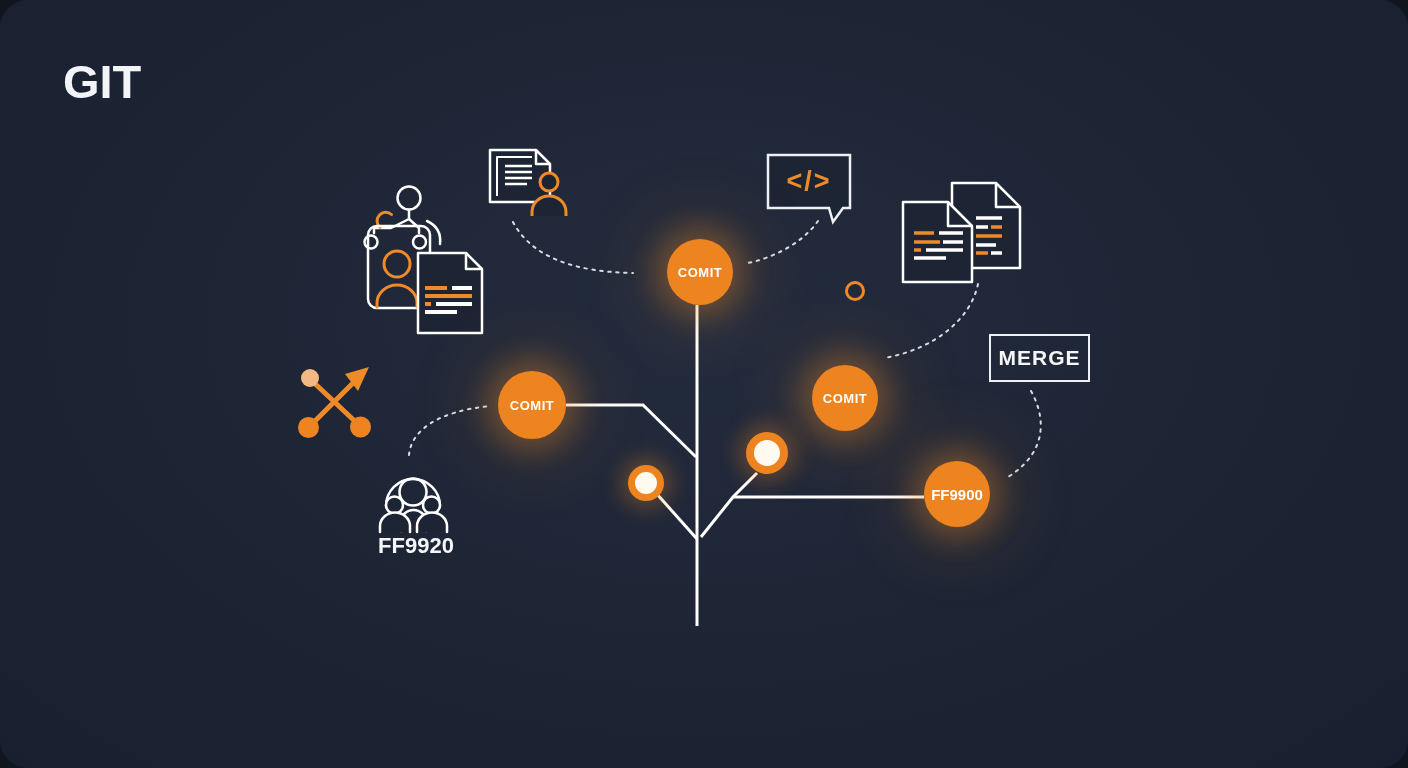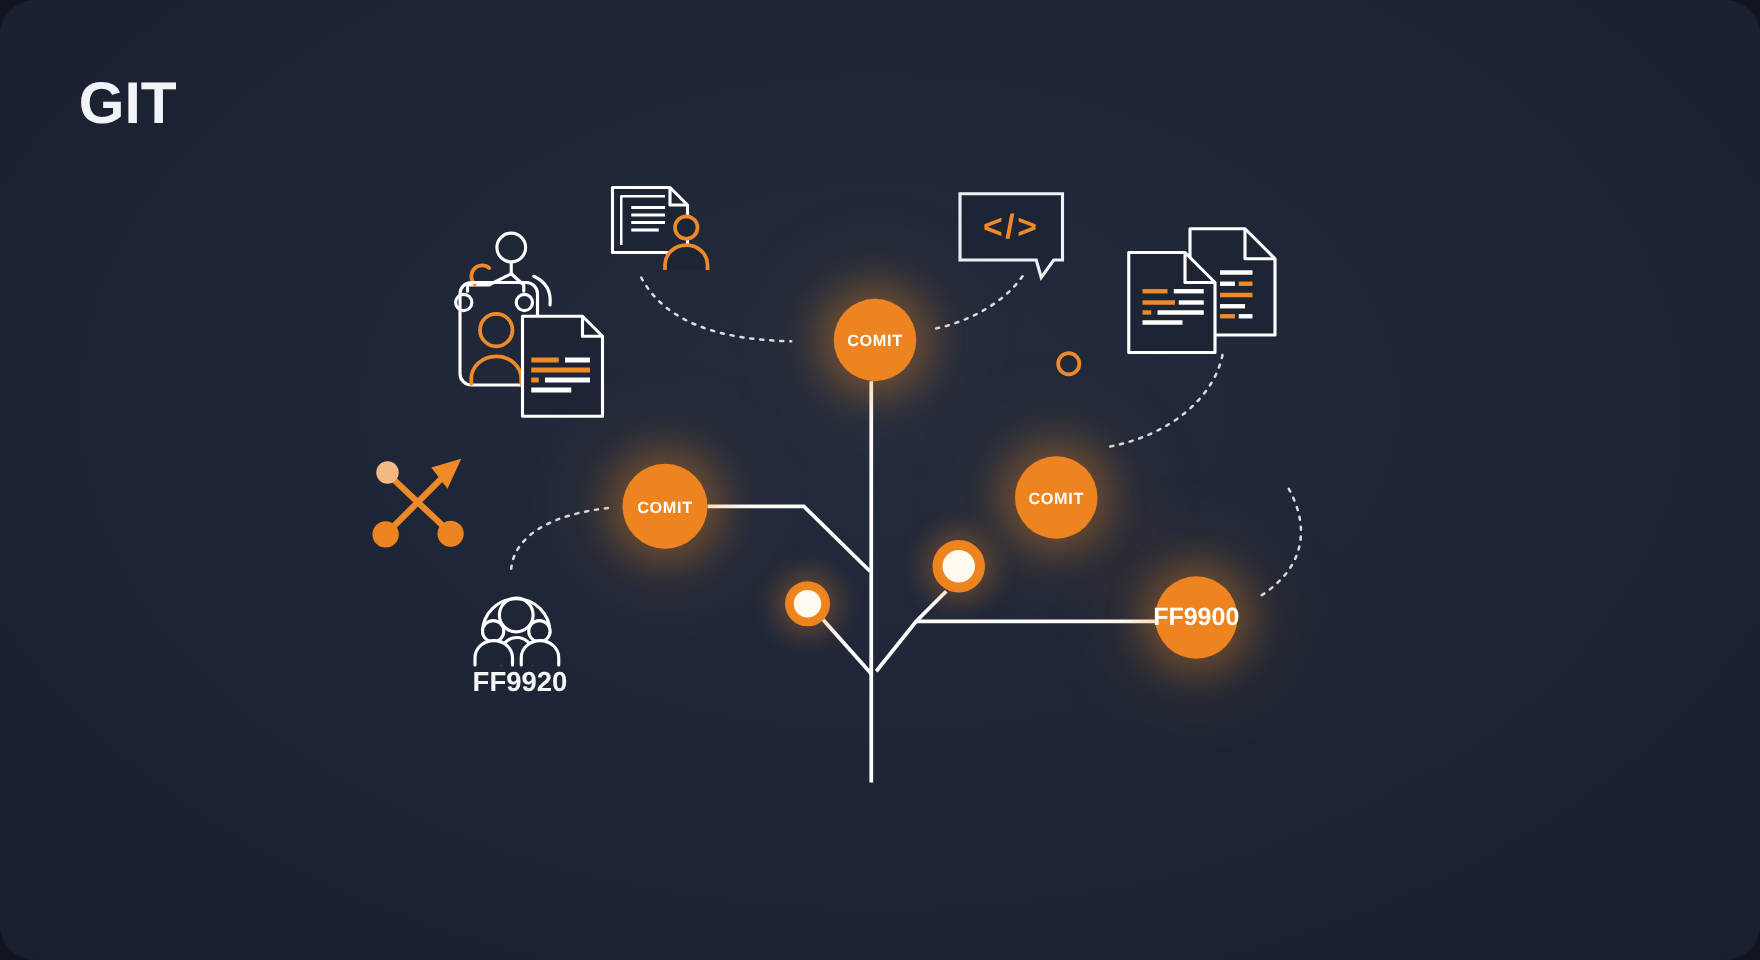--- a/index.html
+++ b/index.html
@@ -14,21 +14,21 @@
     position:absolute;left:63px;top:54px;z-index:3;
     font-size:47px;font-weight:700;color:#f2f4f7;letter-spacing:0px;
   }
   .node{
     position:absolute;z-index:2;border-radius:50%;
     display:flex;align-items:center;justify-content:center;
     background:#ee8420;color:#fff;
     box-shadow:0 0 28px 12px rgba(240,138,40,.30), 0 0 70px 28px rgba(240,138,40,.12);
   }
   .node span{font-weight:700;font-size:13px;letter-spacing:.5px;}
-  .node.small-text span{font-size:20px;letter-spacing:0;}
+  .node.small-text span{font-size:15px;letter-spacing:0;}
   .ring{
     position:absolute;z-index:2;border-radius:50%;
     background:#fffaf0;border:7px solid #ee8420;box-sizing:border-box;
     box-shadow:0 0 20px 9px rgba(240,138,40,.28);
   }
   .merge-box{
     position:absolute;left:989px;top:334px;width:101px;height:48px;z-index:2;
     border:2.5px solid #eef0f3;box-sizing:border-box;
     display:flex;align-items:center;justify-content:center;
   }
@@ -169,18 +169,21 @@
   <div class="node" style="left:812px;top:365px;width:66px;height:66px;">
     <span>COMIT</span>
   </div>
   <div class="node small-text" style="left:924px;top:461px;width:66px;height:66px;">
     <span>FF9900</span>
   </div>
 
   <div class="ring" style="left:628px;top:465px;width:36px;height:36px;border-width:7px;"></div>
   <div class="ring" style="left:746px;top:432px;width:42px;height:42px;border-width:8px;"></div>
 
+  <div class="merge-box">
+    <span>MERGE</span>
+  </div>
 
   <div class="code-text">&lt;/&gt;</div>
 
   <div class="team-caption">FF9920</div>
 
 </div>
 
 </body></html>

